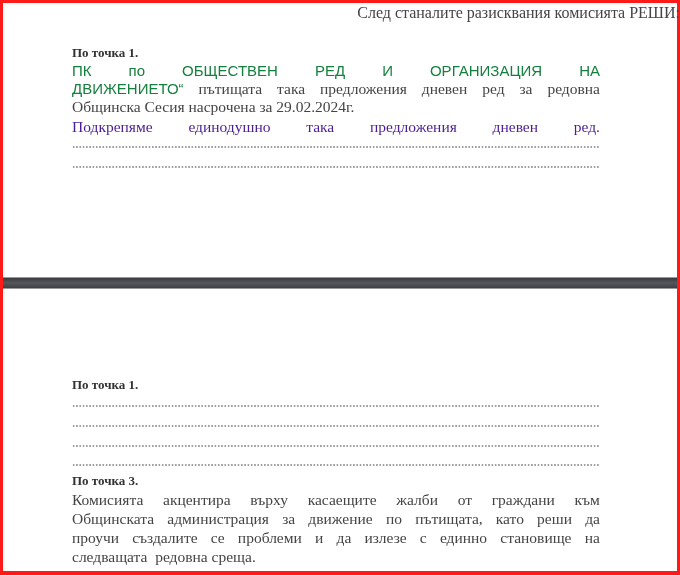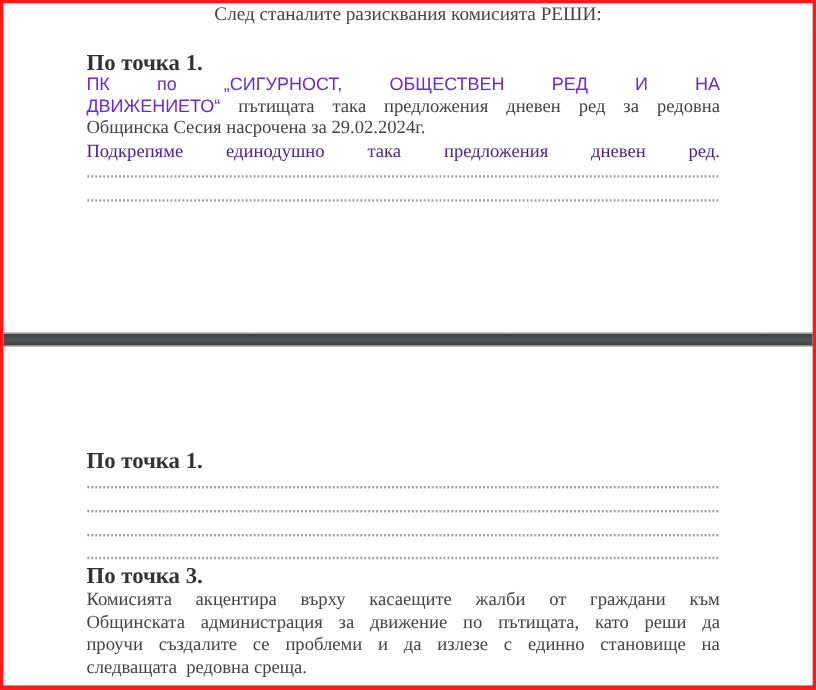--- a/index.html
+++ b/index.html
@@ -11,23 +11,23 @@
   }
   .page { position: absolute; left: 3px; right: 3px; background: #fff; }
   .page-top { top: 3px; height: 274px; }
   .page-bottom { top: 289px; bottom: 4px; }
   .separator {
     position: absolute; left: 3px; right: 3px; top: 277px; height: 12px;
     background: linear-gradient(#3a3c40, #55575b 50%, #3d3f43);
     border-top: 1px solid #9a9a9a; border-bottom: 1px solid #9a9a9a; box-sizing: border-box;
   }
   .txt { position: absolute; font-family: "Liberation Serif", serif; color: #444; font-size: 15.5px; line-height: 18px; white-space: nowrap; }
-  .sans { font-family: "Liberation Sans", sans-serif; color: #6d28d9; font-size: 15px; }
-  .bold { font-weight: bold; color: #333; font-size: 19px; }
-  .center-line { left: 0; right: 0; text-align: center; font-size: 16px; color: #444; }
+  .sans { font-family: "Liberation Sans", sans-serif; color: #15803d; font-size: 15px; }
+  .bold { font-weight: bold; color: #333; font-size: 13px; }
+  .center-line { left: 0; right: 0; text-align: right; font-size: 16px; color: #444; }
   .justify { display: flex; justify-content: space-between; width: 528px; }
   .dots {
     position: absolute; left: 72px; width: 528px; height: 2px;
     background-image: radial-gradient(circle, #a0a0a0 0.8px, transparent 1px);
     background-size: 3.3px 2px; background-repeat: repeat-x;
   }
 </style>
 </head>
 <body>
 
@@ -37,24 +37,24 @@
 <div class="separator"></div>
 <div class="page page-bottom"></div>
 
 <div class="txt center-line" style="top:4px;">След станалите разисквания комисията РЕШИ:</div>
 
 <div class="txt bold" style="left:72px; top:44px;">По точка 1.</div>
 
 <div class="txt sans justify" style="left:72px; top:62px;">
   <span>ПК</span>
   <span>по</span>
-  <span>„СИГУРНОСТ,</span>
   <span>ОБЩЕСТВЕН</span>
   <span>РЕД</span>
   <span>И</span>
+  <span>ОРГАНИЗАЦИЯ</span>
   <span>НА</span>
 </div>
 
 <div class="txt justify" style="left:72px; top:80px;text-align:right;">
   <span class="sans" style="position:static">ДВИЖЕНИЕТО“</span>
   <span>пътищата</span>
   <span>така</span>
   <span>предложения</span>
   <span>дневен</span>
   <span>ред</span>

